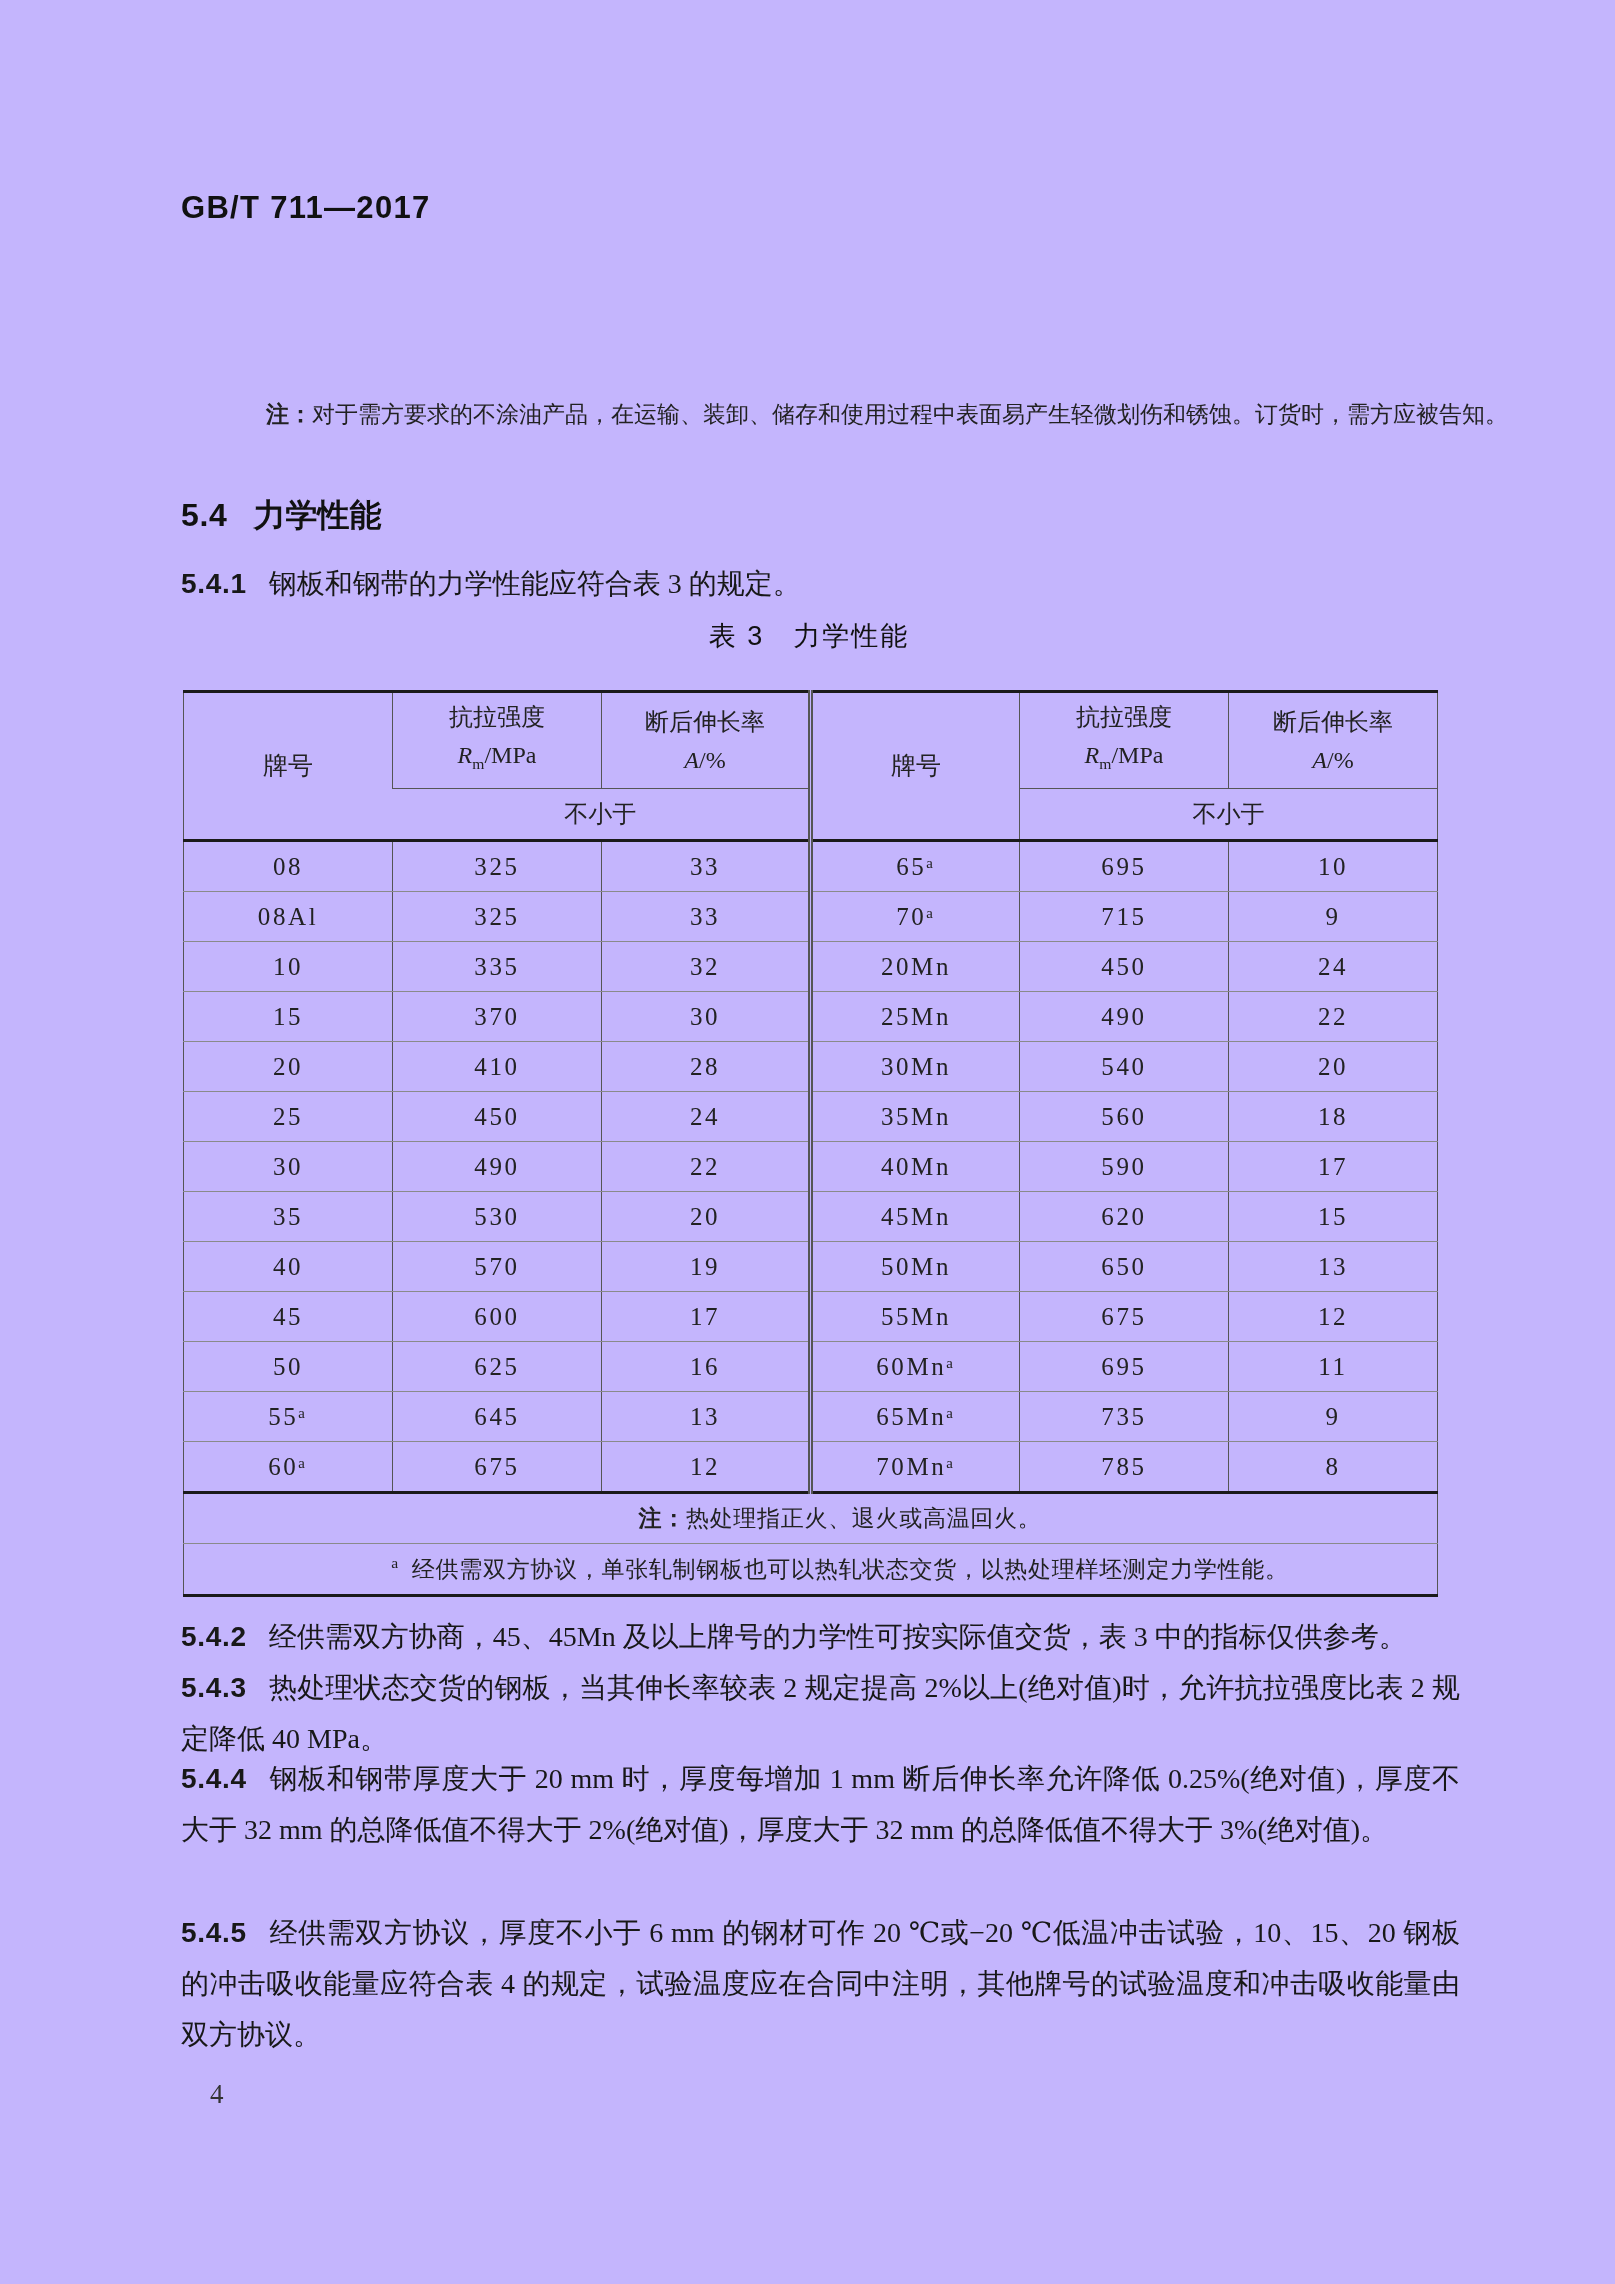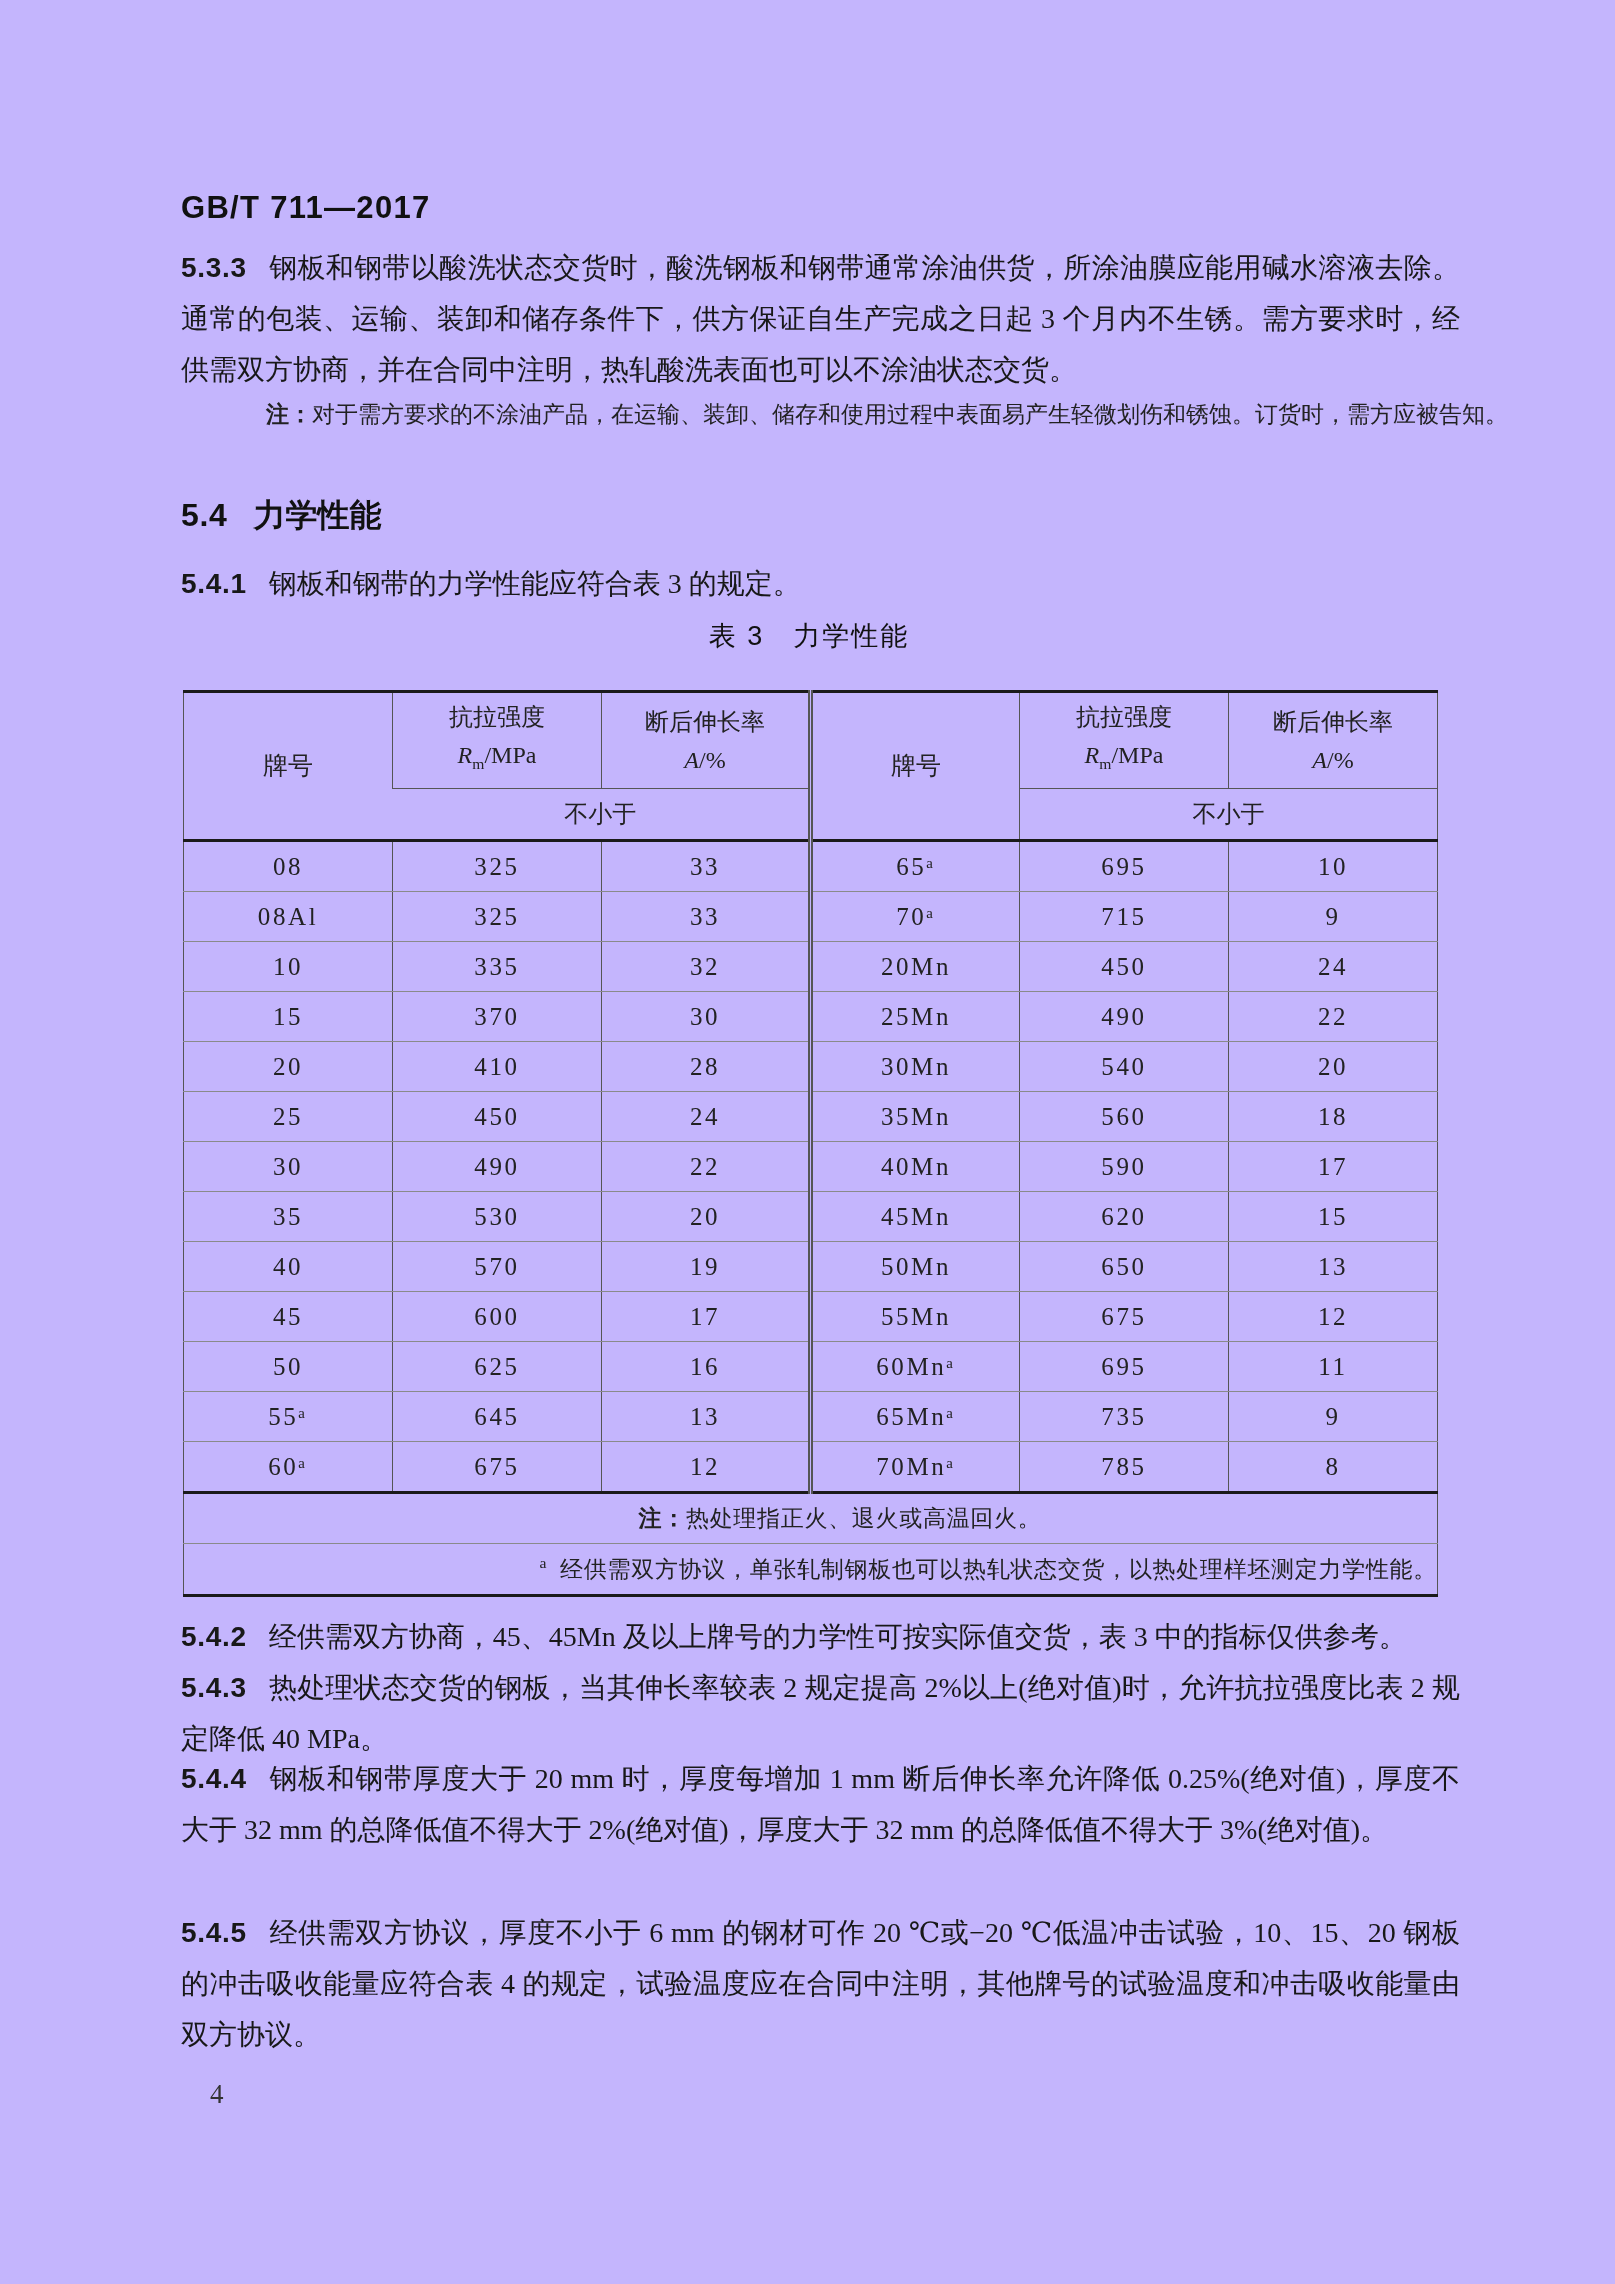--- a/index.html
+++ b/index.html
@@ -64,44 +64,41 @@
   .t3 thead th.bb{border-bottom:1.3px solid #555;}
   .t3 thead th.gradehead{font-size:25px;border-bottom:3.9px solid #1a1a1a;}
   .t3 tbody.data td{height:49px;font-size:25px;letter-spacing:2.6px;border-bottom:1.3px solid #8a8a8a;}
   .t3 .sym{font-style:italic;}
   .t3 sub{font-size:15.6px;}
   .t3 tr.tnote td{
     height:49px;border-top:3.9px solid #1a1a1a;border-bottom:1.3px solid #8a8a8a;
     text-align:center;padding-left:59px;font-size:23px;letter-spacing:0.7px;
   }
   .t3 tr.tfoot td{
-    height:50px;text-align:right;padding-left:59px;font-size:23px;letter-spacing:0.7px;
+    height:50px;text-align:center;padding-left:59px;font-size:23px;letter-spacing:0.7px;
   }
   .t3 tr.tfoot sup{font-size:15.6px;margin-right:13px;}
   .t3 .tnote b{font-family:"Liberation Sans","DejaVu Sans",sans-serif;}
 
   .p542{top:1611px;}
   .p543{top:1662px;}
   .p544{top:1753px;}
   .p545{top:1907px;}
 
   .pageno{
     position:absolute;left:210px;top:2079px;font-size:27px;color:#333;
   }
 </style>
 </head>
 <body>
 
 <div class="page">
 
   <div class="doc-header">GB/T 711—2017</div>
 
-  <div class="para p533">
-    <span class="secnum">5.3.3</span><span>钢板和钢带以酸洗状态交货时，酸洗钢板和钢带通常涂油供货，所涂油膜应能用碱水溶液去除。通常的包装、运输、装卸和储存条件下，供方保证自生产完成之日起 3 个月内不生锈。需方要求时，经供需双方协商，并在合同中注明，热轧酸洗表面也可以不涂油状态交货。</span>
-  </div>
 
   <div class="note533">
     <span class="notelabel">注：</span><span>对于需方要求的不涂油产品，在运输、装卸、储存和使用过程中表面易产生轻微划伤和锈蚀。订货时，需方应被告知。</span>
   </div>
 
   <div class="h54">
     <span class="secnum">5.4</span><span>力学性能</span>
   </div>
 
   <div class="para p541">

